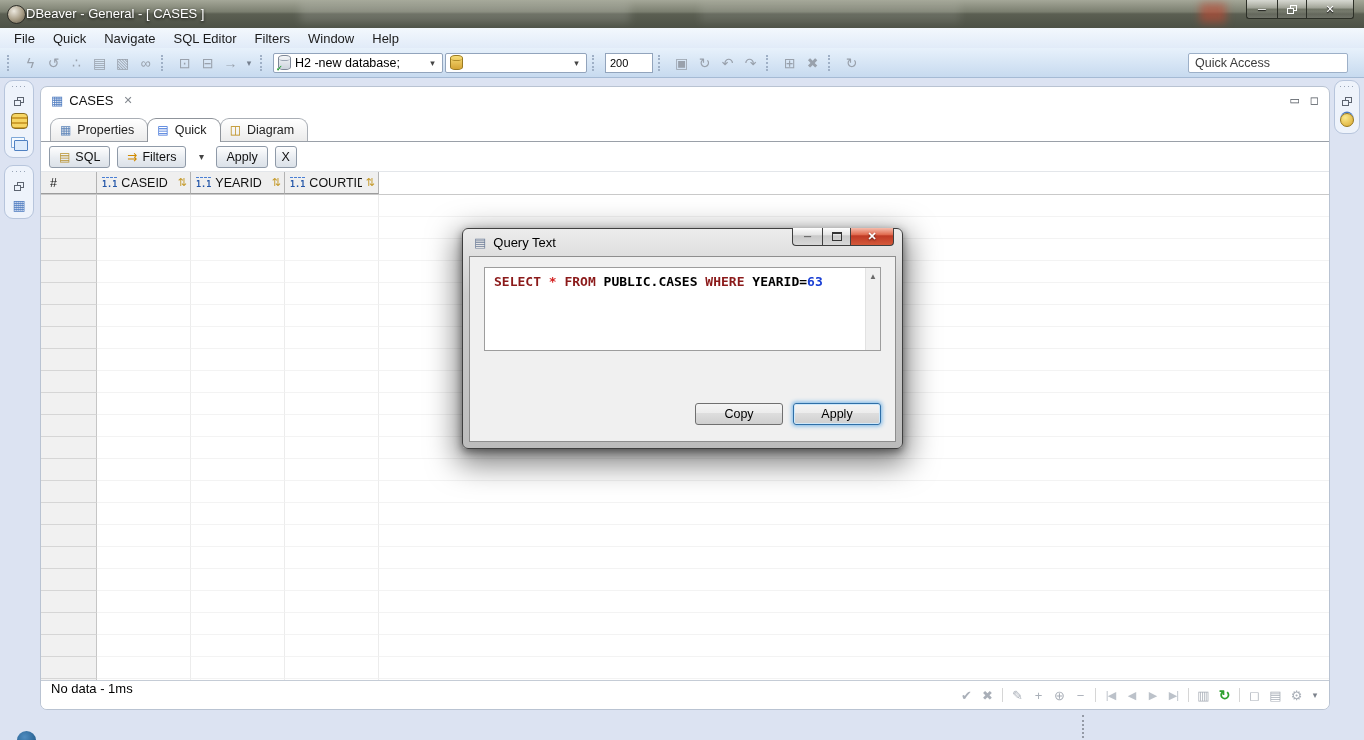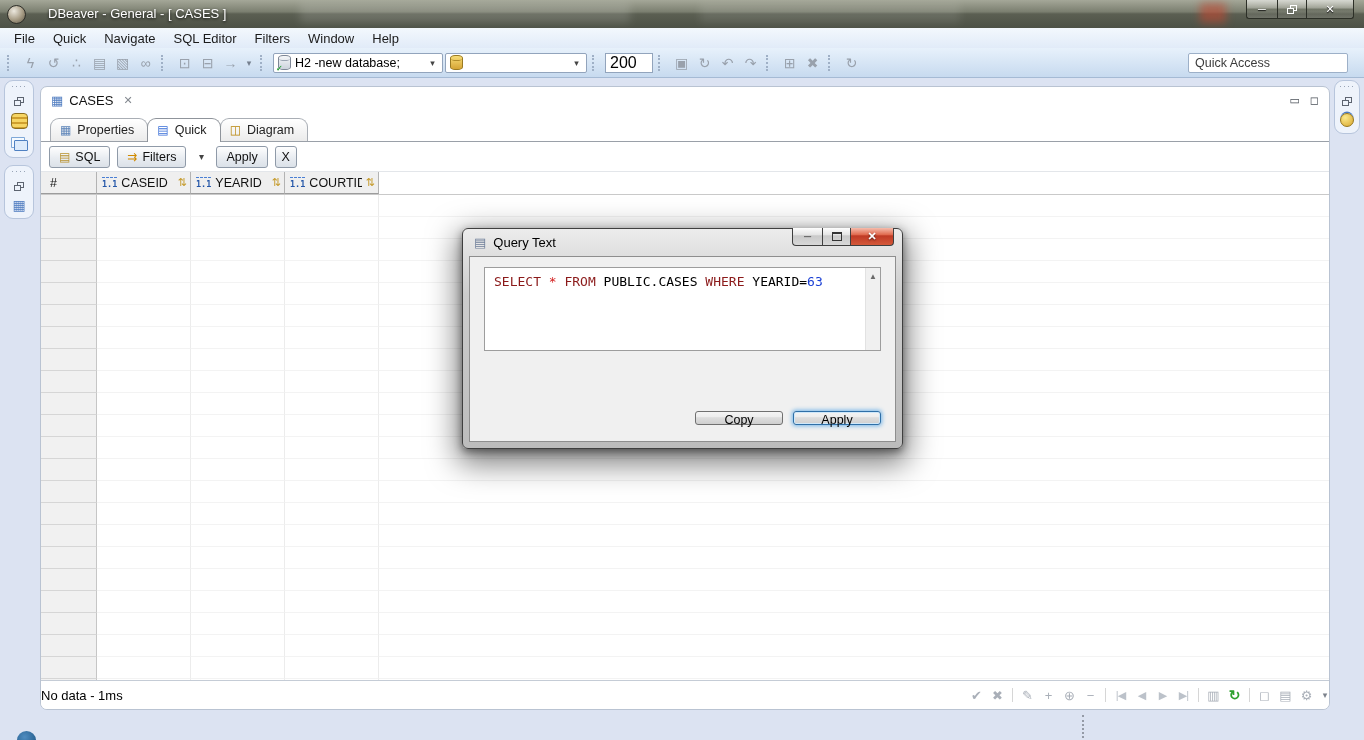--- a/index.html
+++ b/index.html
@@ -8,21 +8,21 @@
 
   
   .titlebar{position:absolute;left:0;top:0;right:0;height:28px;overflow:hidden;
     background:linear-gradient(180deg,#a4a798 0%,#7b7f70 42%,#5b5f52 50%,#4d5146 100%);
     border-bottom:1px solid #3c4036}
   .tb-blob{position:absolute;top:3px;height:20px;background:rgba(255,255,255,.13);filter:blur(4px)}
   .tb-blob.b1{left:300px;width:330px}.tb-blob.b2{left:700px;width:260px;background:rgba(255,255,255,.09)}
   .tb-blob.b3{left:1200px;width:26px;background:rgba(200,70,45,.55)}
   .app-icon{position:absolute;left:7px;top:5px;width:17px;height:17px;border-radius:50%;
     background:radial-gradient(circle at 35% 30%,#ece8de,#a59a83 55%,#5c5547);border:1px solid #2e2e28}
-  .window-title{position:absolute;left:48px;top:6px;font-size:13px;color:#fff;
+  .window-title{position:absolute;left:26px;top:6px;font-size:13px;color:#fff;
     text-shadow:0 1px 3px rgba(0,0,0,.85);white-space:nowrap}
   .win-controls{position:absolute;right:10px;top:0;display:flex}
   .wc{height:19px;border:1px solid #2c2f27;border-top:none;display:flex;align-items:center;justify-content:center;
     background:linear-gradient(180deg,rgba(255,255,255,.55),rgba(255,255,255,.18) 45%,rgba(60,65,55,.28) 50%,rgba(255,255,255,.14));
     color:#fff;font-size:11px;text-shadow:0 1px 1px #000;box-sizing:border-box}
   .wc.min{width:31px;border-radius:0 0 0 3px;border-right:none}
   .wc.max{width:30px}
   .wc.close{width:47px;border-radius:0 0 3px 0;border-left:none}
   .g-restore{position:relative;display:inline-block;width:10px;height:9px}
   .g-restore::before{content:"";position:absolute;right:0;top:0;width:5px;height:4px;border:1px solid #fff}
@@ -45,21 +45,21 @@
     font-size:9px;color:#444}
   .conn-combo{width:170px}.db-combo{width:142px}
   .combo-label{white-space:nowrap;overflow:hidden;margin-left:4px}
   .db-cyl{position:relative;width:11px;height:13px;border:1px solid #7e8796;border-radius:5px/3px;
     background:linear-gradient(#f5f7f9,#ccd3dc);flex:none}
   .db-cyl::before{content:"";position:absolute;left:0;right:0;top:1px;height:3px;border-radius:50%;
     border-bottom:1px solid #9aa4b2}
   .db-cyl.gold{border-color:#9a7a22;background:linear-gradient(#f8dd77,#d5a435)}
   .db-cyl.gold::before{border-bottom-color:#b08c2a}
   .db-cyl .chk{position:absolute;left:-3px;bottom:-4px;font-size:8px;color:#1f9e2f;font-weight:bold}
-  .fetch-input{width:38px;height:18px;border:1px solid #92a4bc;font-size:16px;padding:0 4px;
+  .fetch-input{width:38px;height:18px;border:1px solid #92a4bc;font-size:11px;padding:0 4px;
     font-family:"Liberation Sans",sans-serif;color:#000;background:#fff}
   .quick-access{margin-left:auto;margin-right:12px;width:146px;height:18px;border:1px solid #9db0c8;border-radius:2px;
     font-size:12.5px;color:#333;padding:0 6px;background:#fff;font-family:"Liberation Sans",sans-serif}
   .quick-access::placeholder{color:#3c3c3c;opacity:1}
 
   
   .rail{position:absolute;top:80px;width:38px;display:flex;flex-direction:column;gap:7px;z-index:2}
   .rail.left{left:0}.rail.right{right:0;width:34px;align-items:stretch}
   .rail-group{background:#eef3fb;border:1px solid #b7c5dc;border-radius:9px;margin:0 4px;padding:2px 0 6px;
     display:flex;flex-direction:column;align-items:center;gap:7px}
@@ -112,22 +112,22 @@
     border-top:1px dashed #4a7fd4;line-height:10px;padding-top:1px}
   .hname{flex:1;white-space:nowrap;overflow:hidden}
   .sort-ic{color:#c59a2a;font-size:11px}
 
   .grid-body{flex:1;overflow:hidden}
   .grow{height:22px;display:flex;box-sizing:border-box}
   .rowhead{width:56px;flex:none;background:#f1f1f1;border-right:1px solid #c6c6c6;border-bottom:1px solid #d6d6d6;box-sizing:border-box}
   .gcell{width:94px;flex:none;border-right:1px solid #ececec;border-bottom:1px solid #f3f3f3;box-sizing:border-box}
   .gfill{flex:1;border-bottom:1px solid #f3f3f3}
 
-  .statusbar{height:28px;flex:none;border-top:1px solid #c5ccd6;display:flex;align-items:center;
-    padding:0 0;font-size:13px;color:#000;background:#fff}
+  .statusbar{height:28px;flex:none;border-top:1px solid #c5ccd6;display:flex;
+    padding:0 10px;font-size:13px;color:#000;background:#fff}
   .status-icons{margin-left:auto;display:flex;align-items:center;gap:8px;font-size:13px;color:#a9afb8}
   .si{display:flex;align-items:center;justify-content:center;min-width:13px;cursor:default}
   .si.sep{min-width:1px;width:1px;height:14px;background:#d6d6d6}
   .si.nav{color:#bcc2ca;font-size:11px;letter-spacing:-1px}
   .si.green{color:#2ea12e;font-weight:bold;font-size:14px}
   .si.small-caret{font-size:9px;color:#7c828c;min-width:8px}
 
   
   .drag-dots{position:absolute;left:1082px;top:715px;height:23px;border-left:2px dotted #949aa6}
   .blue-orb{position:absolute;left:17px;bottom:-10px;width:19px;height:19px;border-radius:50%;
@@ -147,24 +147,24 @@
   .dbtn.max{width:29px}
   .dbtn.close{width:43px;border-radius:0 0 4px 0;border-left:none;color:#fff;font-weight:bold;font-size:11px;
     background:linear-gradient(#f5bcac,#e0694d 40%,#bf3a25 46%,#d4593a);text-shadow:0 1px 2px rgba(0,0,0,.6)}
   .g-max{display:inline-block;width:8px;height:6px;border:1px solid #333;border-top-width:2px}
   .dlg-client{position:absolute;left:6px;right:6px;top:27px;bottom:6px;background:#f0f0f0;
     border:1px solid #8e8e8e;padding:10px 14px;box-sizing:border-box}
   .sql-preview-label{font-size:12.5px;color:#000;margin:2px 0 7px}
   .preview-box{position:relative;height:84px;border:1px solid #9d9d9d;background:#fff;box-sizing:border-box}
   .preview-scroll{position:absolute;top:0;right:0;bottom:0;width:15px;background:#f0f0f0;border-left:1px solid #e2e2e2;
     display:flex;justify-content:center;padding-top:4px;font-size:8px;color:#6a6a6a;box-sizing:border-box}
-  .sql-code{font-family:"DejaVu Sans Mono",monospace;font-size:13px;font-weight:normal;padding:6px 9px;white-space:pre}
+  .sql-code{font-family:"DejaVu Sans Mono",monospace;font-size:13px;font-weight:bold;padding:6px 9px;white-space:pre}
   .tok-kw{color:#8b1a1a}.tok-star{color:#d42222}.tok-plain{color:#000}.tok-num{color:#1a3fd4}
   .dlg-buttons{position:absolute;right:14px;bottom:16px;display:flex;gap:10px}
-  .win-btn{width:88px;height:14px;border:1px solid #707070;border-radius:3px;font-size:12.5px;color:#000;
+  .win-btn{width:88px;height:22px;border:1px solid #707070;border-radius:3px;font-size:12.5px;color:#000;
     font-family:"Liberation Sans",sans-serif;
     background:linear-gradient(#f4f4f4,#ececec 45%,#dedede 46%,#cfcfcf)}
   .win-btn.default{border-color:#2f6fa7;box-shadow:0 0 4px 1px #74b5e8,inset 0 0 0 1px #cfe8fa}
 </style>
 </head>
 <body>
 
 <div class="titlebar">
   <div class="tb-blob b1"></div>
   <div class="tb-blob b2"></div>

